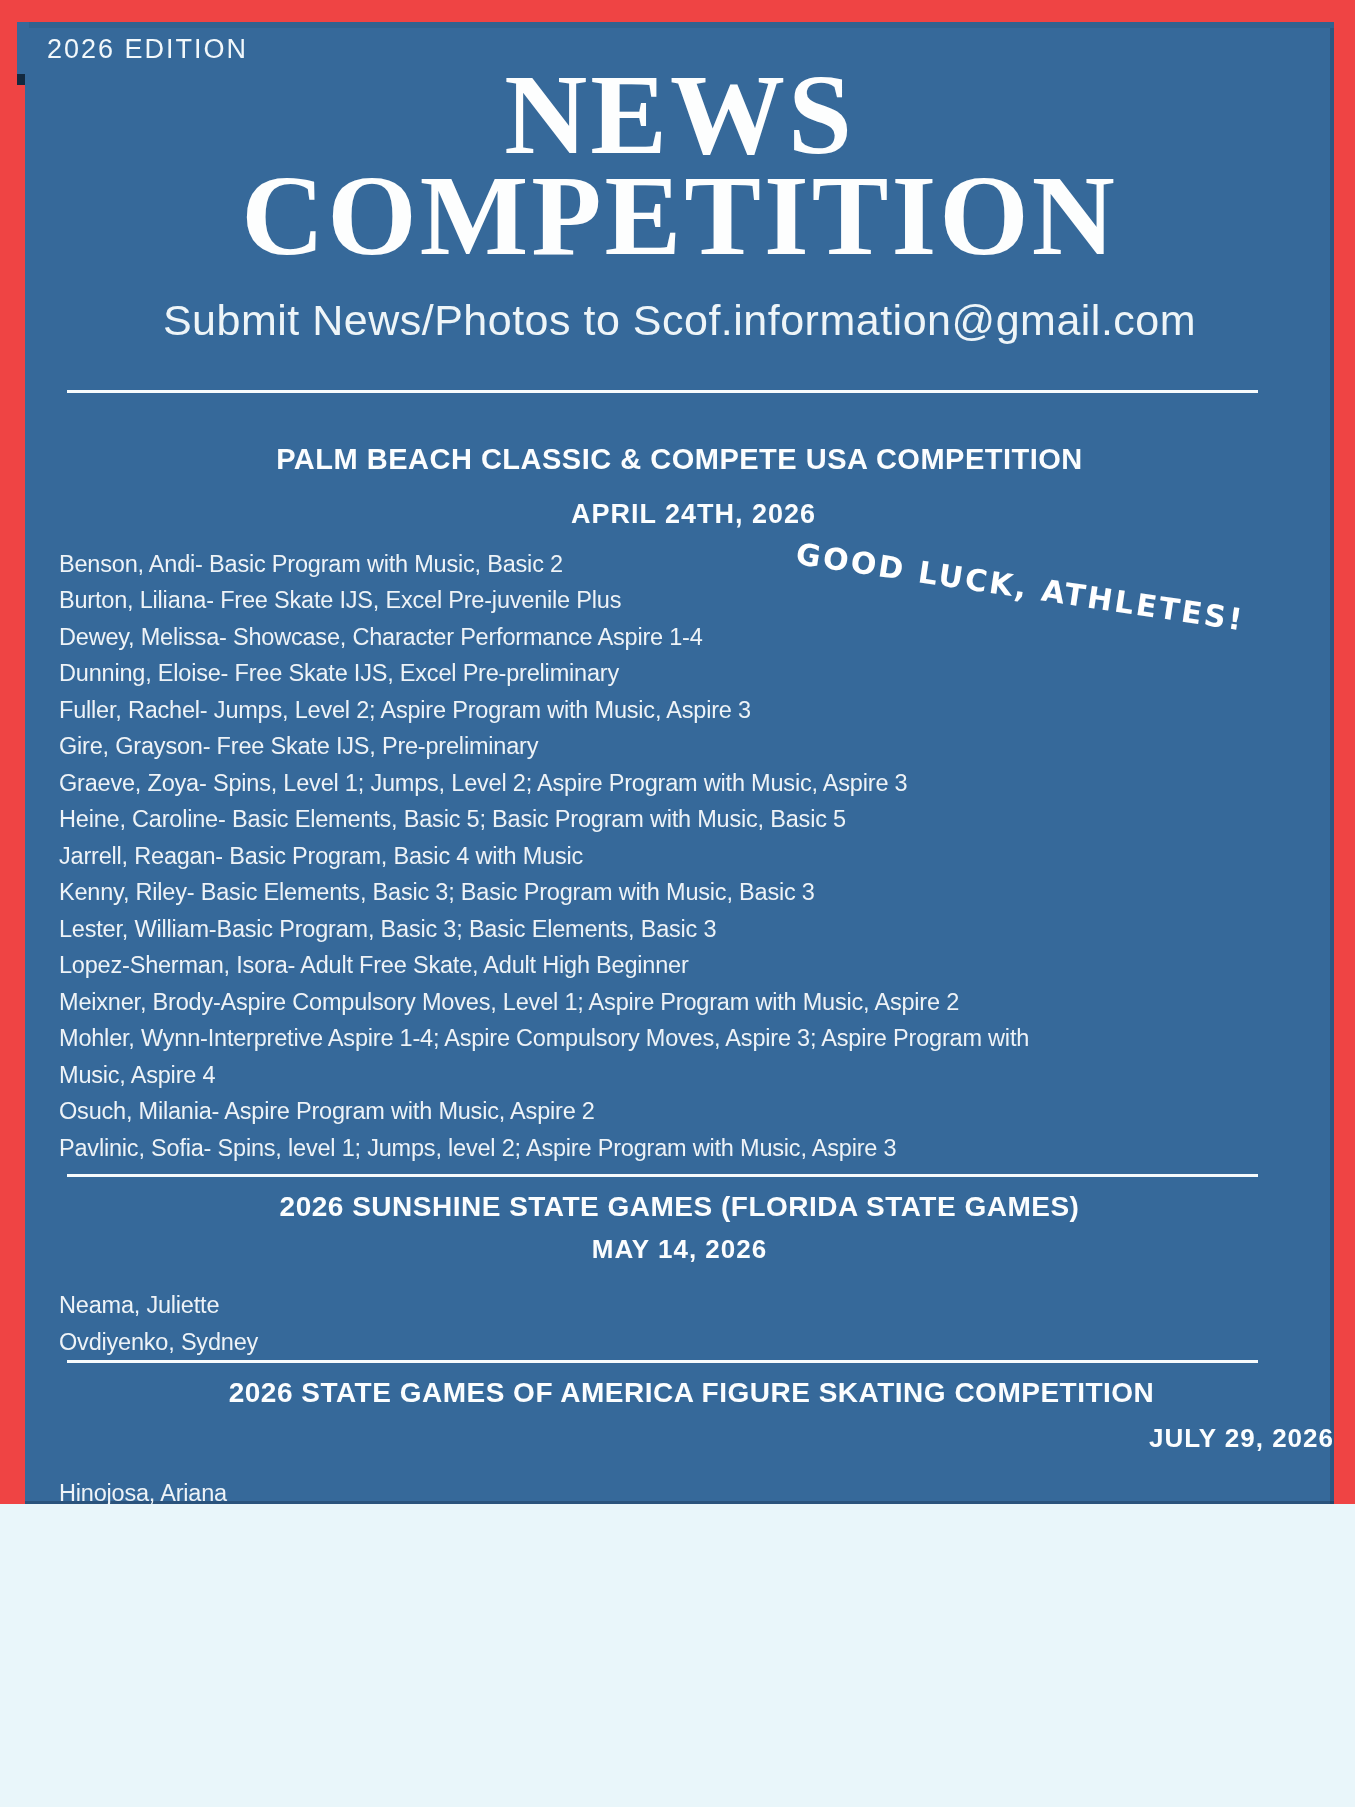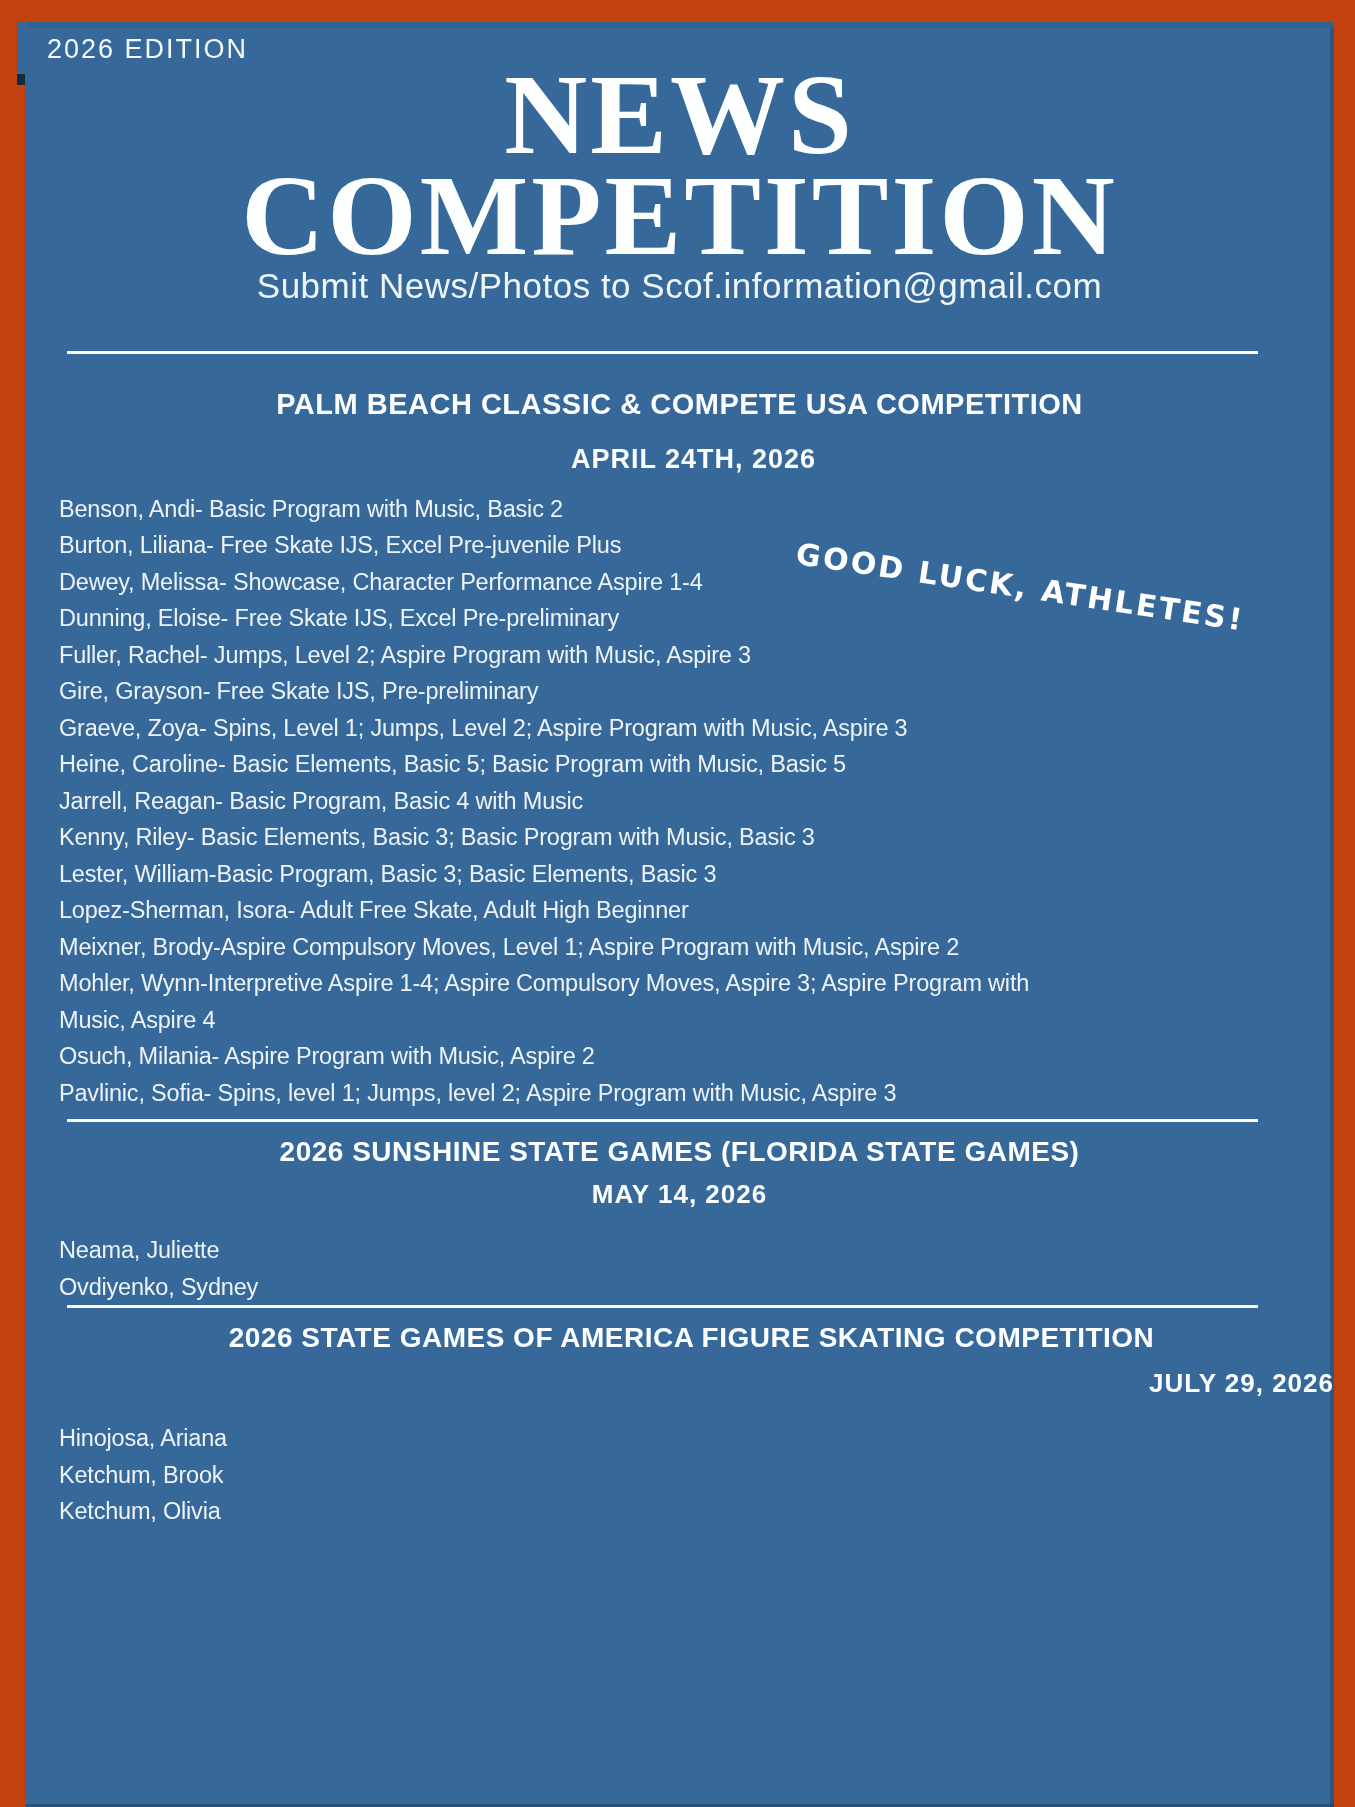--- a/index.html
+++ b/index.html
@@ -2,22 +2,22 @@
 <html><head>
 <meta charset="utf-8">
 <style>
   * { margin: 0; padding: 0; box-sizing: border-box; }
   html, body { background: #e9f6fa; }
   body { font-family: "Liberation Sans", sans-serif; }
 
   .frame {
     position: relative;
     width: 1355px;
-    height: 1807px;
-    background: #c2410c;
+    height: 1504px;
+    background: #ef4444;
     overflow: hidden;
   }
 
   .page {
     position: absolute;
     left: 25px;
     top: 22px;
     width: 1309px;
     bottom: 0;
     background: #36699a;
@@ -60,21 +60,22 @@
     font-family: "Liberation Serif", serif;
     font-weight: 700;
     font-size: 115px;
     line-height: 0.88;
     letter-spacing: 3px;
     color: #fdfefe;
   }
   .title .line { display: block; }
 
   .subtitle {
-    font-size: 35px;
+    margin-top: 30px;
+    font-size: 43px;
     font-weight: 400;
     color: #eef5f8;
     letter-spacing: 0.5px;
   }
 
   .divider {
     border: none;
     border-top: 3px solid #f7fbfd;
     width: 1191px;
     margin-left: 42px;
@@ -84,21 +85,21 @@
   .divider-3 { margin-top: 0px; }
 
   .section-title {
     text-align: center;
     font-size: 29px;
     font-weight: 700;
     letter-spacing: 0.5px;
     line-height: 1.15;
     color: #fbfdfe;
   }
-  .st-1 { margin-top: 34px; }
+  .st-1 { margin-top: 50px; }
   .st-2 { margin-top: 14px; font-size: 28px; }
   .st-3 { margin-top: 14px; font-size: 28px; margin-left: 24px; }
 
   .section-date {
     text-align: center;
     font-size: 27px;
     font-weight: 700;
     letter-spacing: 1px;
     line-height: 1.15;
     color: #fbfdfe;

